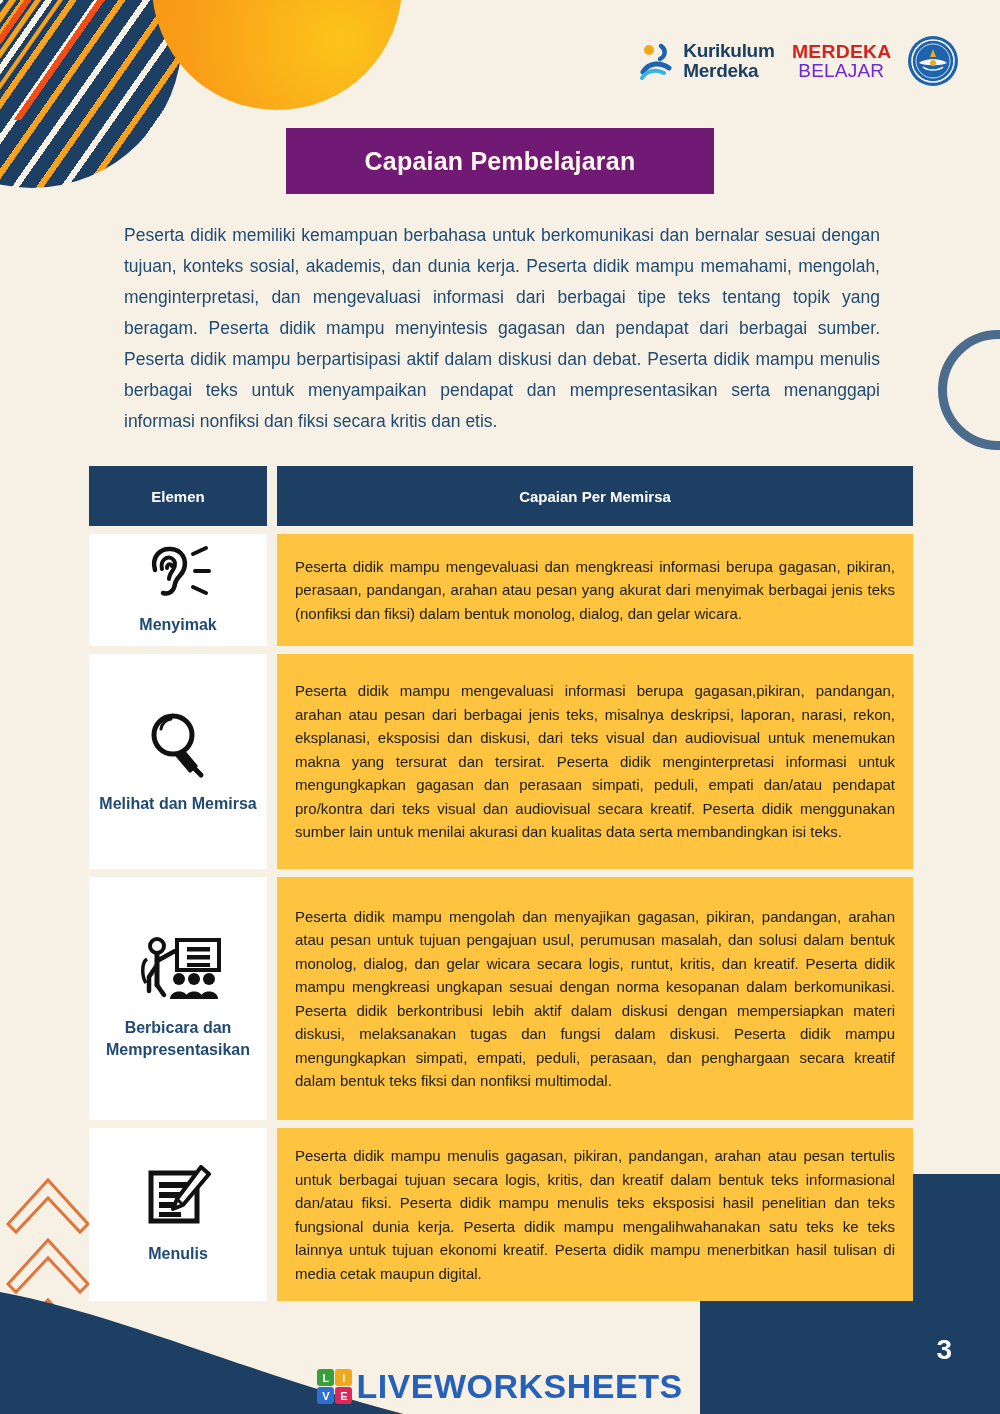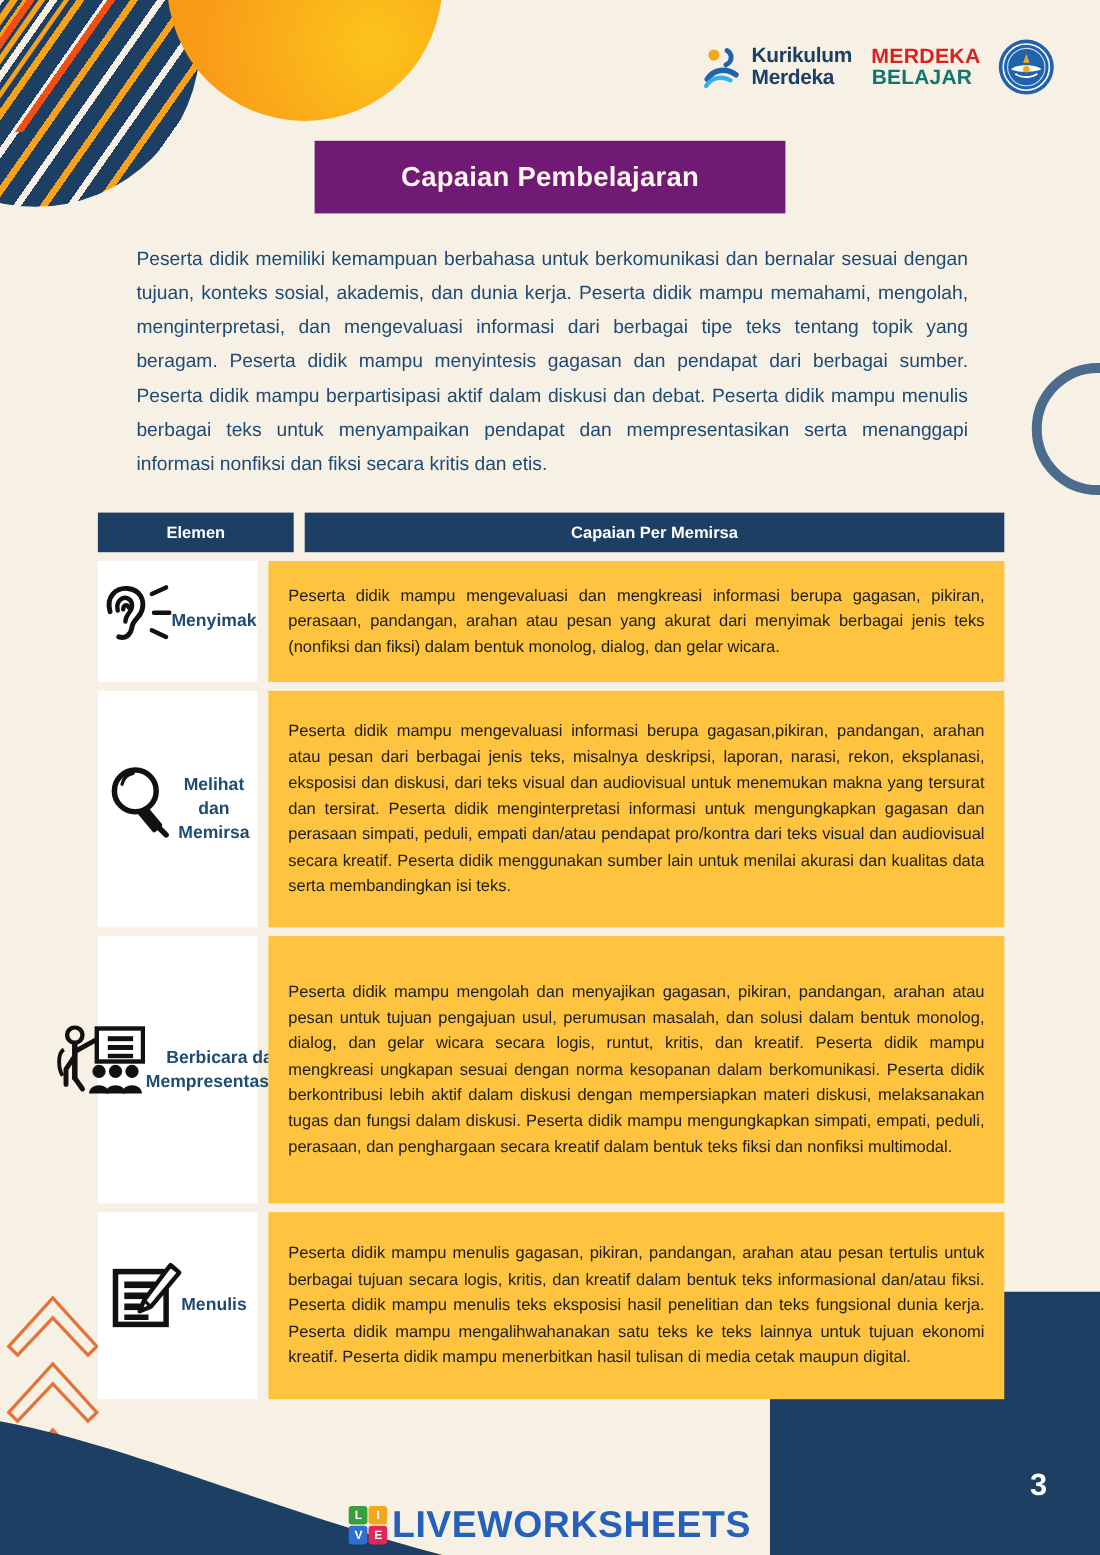--- a/index.html
+++ b/index.html
@@ -91,22 +91,22 @@
     line-height: 1.05; letter-spacing: -0.3px;
   }
   .logo-mb { line-height: 1.0; text-align: left; }
   .logo-mb .m1 {
     font-size: 19px; font-weight: bold; color: #d7231f;
     letter-spacing: 0.2px; display: block;
     font-family: "Liberation Sans Narrow", "Liberation Sans", sans-serif;
     transform: scaleX(1.02);
   }
   .logo-mb .m2 {
-    font-size: 19px; font-weight: bold; color: #0f766e;
-    letter-spacing: 0.2px; display: block;
+    font-size: 19px; font-weight: normal; color: #6d28d9;
+    letter-spacing: 0.2px; display: block; text-align: center;
   }
   .logo-tutwuri {
     width: 50px; height: 50px; border-radius: 50%;
     background: #1f63ad;
     display: flex; align-items: center; justify-content: center;
   }
 
   
   .title-banner {
     position: absolute; left: 286px; top: 128px;
@@ -132,28 +132,28 @@
   
   .cp-table {
     position: absolute; left: 89px; top: 466px;
     width: 824px;
   }
   .cp-row { display: flex; gap: 10px; margin-bottom: 8px; }
   .cp-head-left, .cp-head-right {
     background: #1d3f63; color: #ffffff;
     font-size: 15px; font-weight: bold;
     display: flex; align-items: center; justify-content: center;
-    height: 36px;
+    height: 60px;
   }
   .cp-head-left  { width: 178px; }
   .cp-head-right { flex: 1; }
 
   .cp-elem {
-    width: 145px; background: #ffffff;
-    display: flex; flex-direction: row;
+    width: 178px; background: #ffffff;
+    display: flex; flex-direction: column;
     align-items: center; justify-content: center;
     padding: 10px 6px;
   }
   .cp-elem-icon { margin-bottom: 10px; }
   .cp-elem-label {
     color: #1f4a72; font-size: 16px; font-weight: bold;
     text-align: center; line-height: 22px;
   }
   .cp-desc {
     flex: 1; background: #ffc43f;

